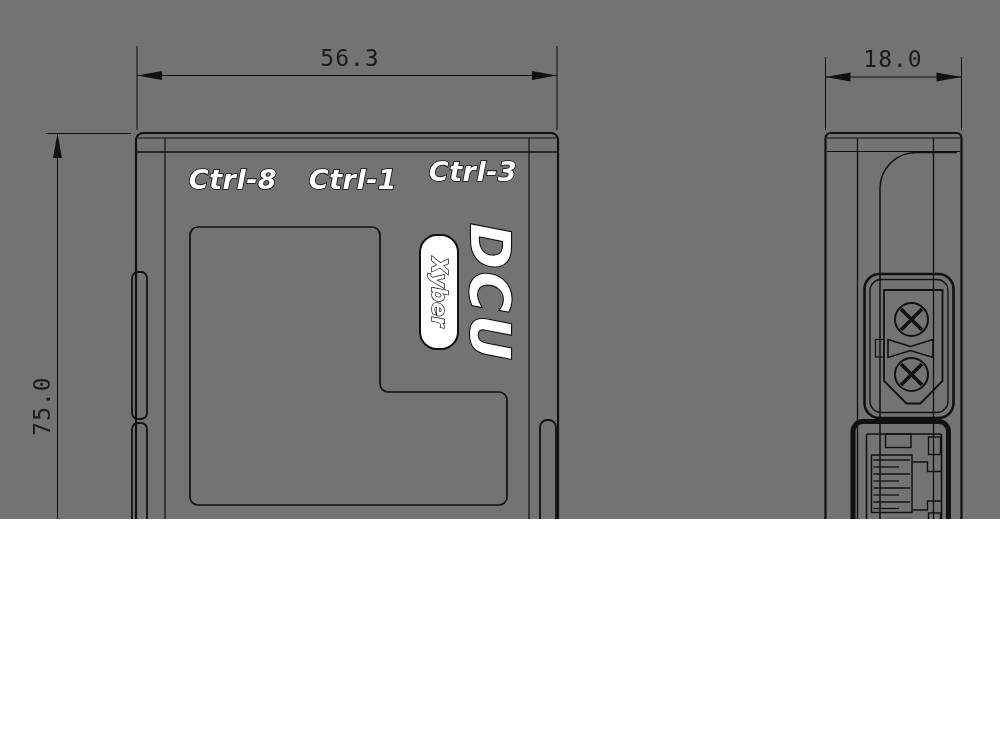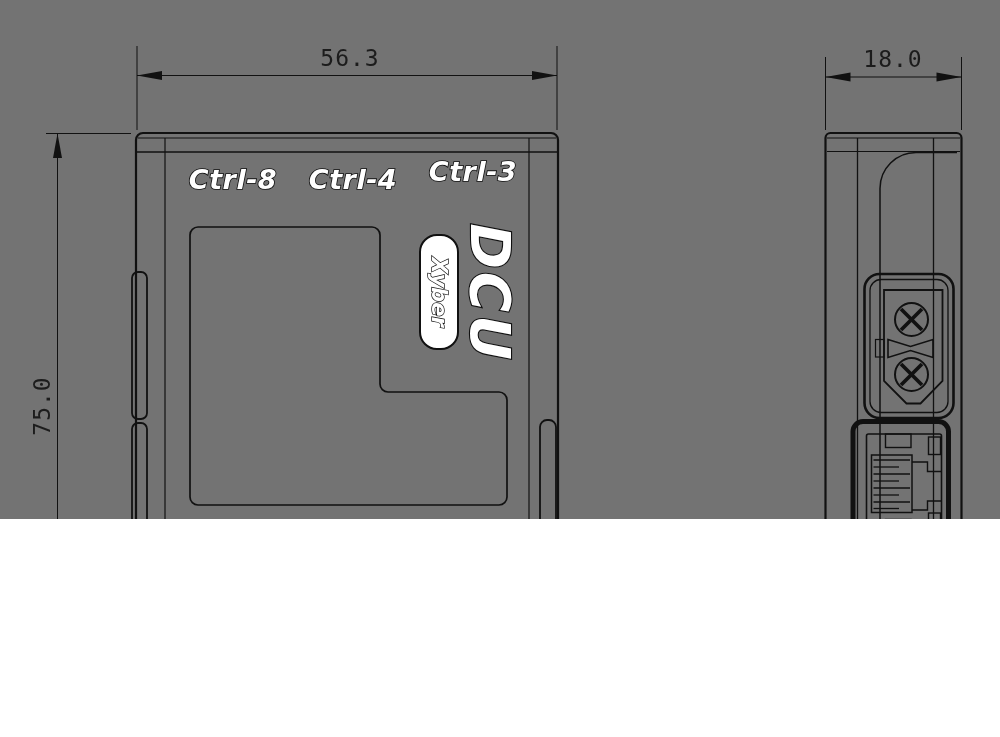--- a/index.html
+++ b/index.html
@@ -142,21 +142,21 @@
     </g>
   </svg>
 
   <div class="txt dimtxt" style="left:305px;top:45px;width:90px;height:26px;">56.3</div>
 
   <div class="txt dimtxt rot-ccw" style="left:-3px;top:393px;width:90px;height:26px;">75.0</div>
 
   <div class="txt dimtxt" style="left:848px;top:46px;width:90px;height:26px;text-align:center;">18.0</div>
 
   <div class="txt outline-text ctrl-label" style="left:183px;top:163px;width:100px;height:32px;">Ctrl-8</div>
-  <div class="txt outline-text ctrl-label" style="left:303px;top:163px;width:100px;height:32px;">Ctrl-4</div>
+  <div class="txt outline-text ctrl-label" style="left:303px;top:163px;width:100px;height:32px;">Ctrl-1</div>
   <div class="txt outline-text ctrl-label" style="left:423px;top:155px;width:100px;height:32px;">Ctrl-3</div>
 
   <div class="txt outline-text dcu" style="left:423px;top:264px;width:134px;height:58px;">DCU</div>
 
   <div class="txt badge" style="left:381px;top:272px;width:112px;height:36px;">
     <span class="outline-text">Xyber</span>
   </div>
 </div>
 
 </body></html>

